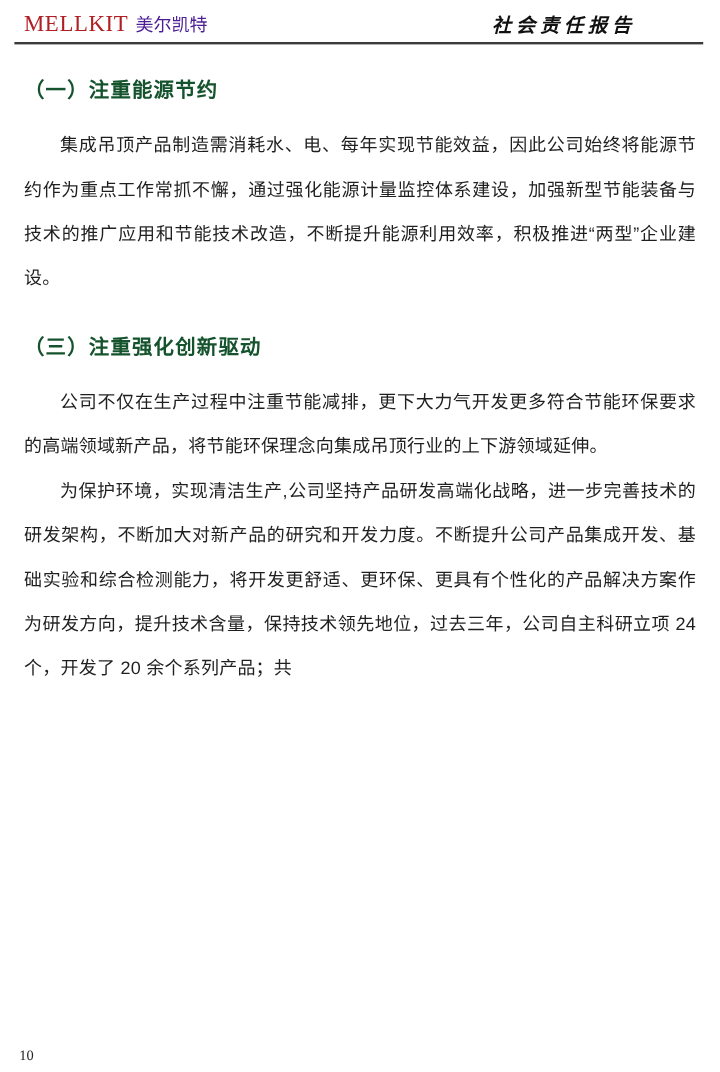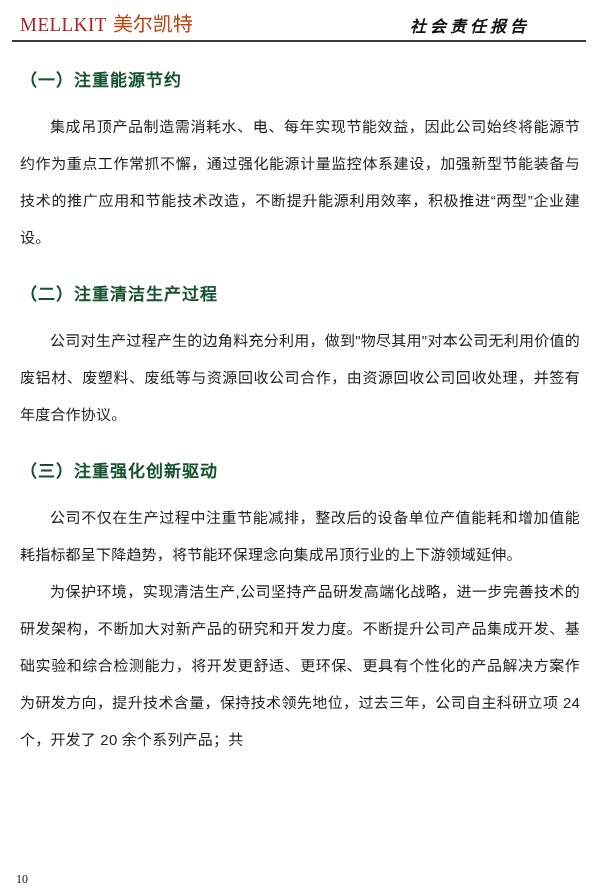--- a/index.html
+++ b/index.html
@@ -32,22 +32,22 @@
     gap: 6px;
     white-space: nowrap;
   }
   .brand-en {
     font-family: "Liberation Serif", serif;
     font-size: 19px;
     letter-spacing: 0.5px;
     color: #b01f24;
   }
   .brand-cn {
-    font-size: 20px;
-    color: #c2410c;
+    font-size: 15px;
+    color: #4c1d95;
     text-align: right;
   }
   .doc-title {
     font-family: "Liberation Serif", serif;
     font-size: 16px;
     font-weight: 600;
     font-style: italic;
     letter-spacing: 4px;
     color: #111111;
     padding-right: 48px;
@@ -98,28 +98,24 @@
     <div class="doc-title">社会责任报告</div>
   </header>
 
   <main class="content">
 
     <section>
       <h2 class="sec-heading">（一）注重能源节约</h2>
       <p class="para">集成吊顶产品制造需消耗水、电、每年实现节能效益，因此公司始终将能源节约作为重点工作常抓不懈，通过强化能源计量监控体系建设，加强新型节能装备与技术的推广应用和节能技术改造，不断提升能源利用效率，积极推进“两型”企业建设。</p>
     </section>
 
-    <section>
-      <h2 class="sec-heading">（二）注重清洁生产过程</h2>
-      <p class="para">公司对生产过程产生的边角料充分利用，做到"物尽其用"对本公司无利用价值的废铝材、废塑料、废纸等与资源回收公司合作，由资源回收公司回收处理，并签有年度合作协议。</p>
-    </section>
 
     <section>
       <h2 class="sec-heading">（三）注重强化创新驱动</h2>
-      <p class="para">公司不仅在生产过程中注重节能减排，整改后的设备单位产值能耗和增加值能耗指标都呈下降趋势，将节能环保理念向集成吊顶行业的上下游领域延伸。</p>
+      <p class="para">公司不仅在生产过程中注重节能减排，更下大力气开发更多符合节能环保要求的高端领域新产品，将节能环保理念向集成吊顶行业的上下游领域延伸。</p>
       <p class="para">为保护环境，实现清洁生产,公司坚持产品研发高端化战略，进一步完善技术的研发架构，不断加大对新产品的研究和开发力度。不断提升公司产品集成开发、基础实验和综合检测能力，将开发更舒适、更环保、更具有个性化的产品解决方案作为研发方向，提升技术含量，保持技术领先地位，过去三年，公司自主科研立项 24 个，开发了 20 余个系列产品；共</p>
     </section>
 
   </main>
 
   <div class="page-num">10</div>
 
 </div>
 
 </body></html>

